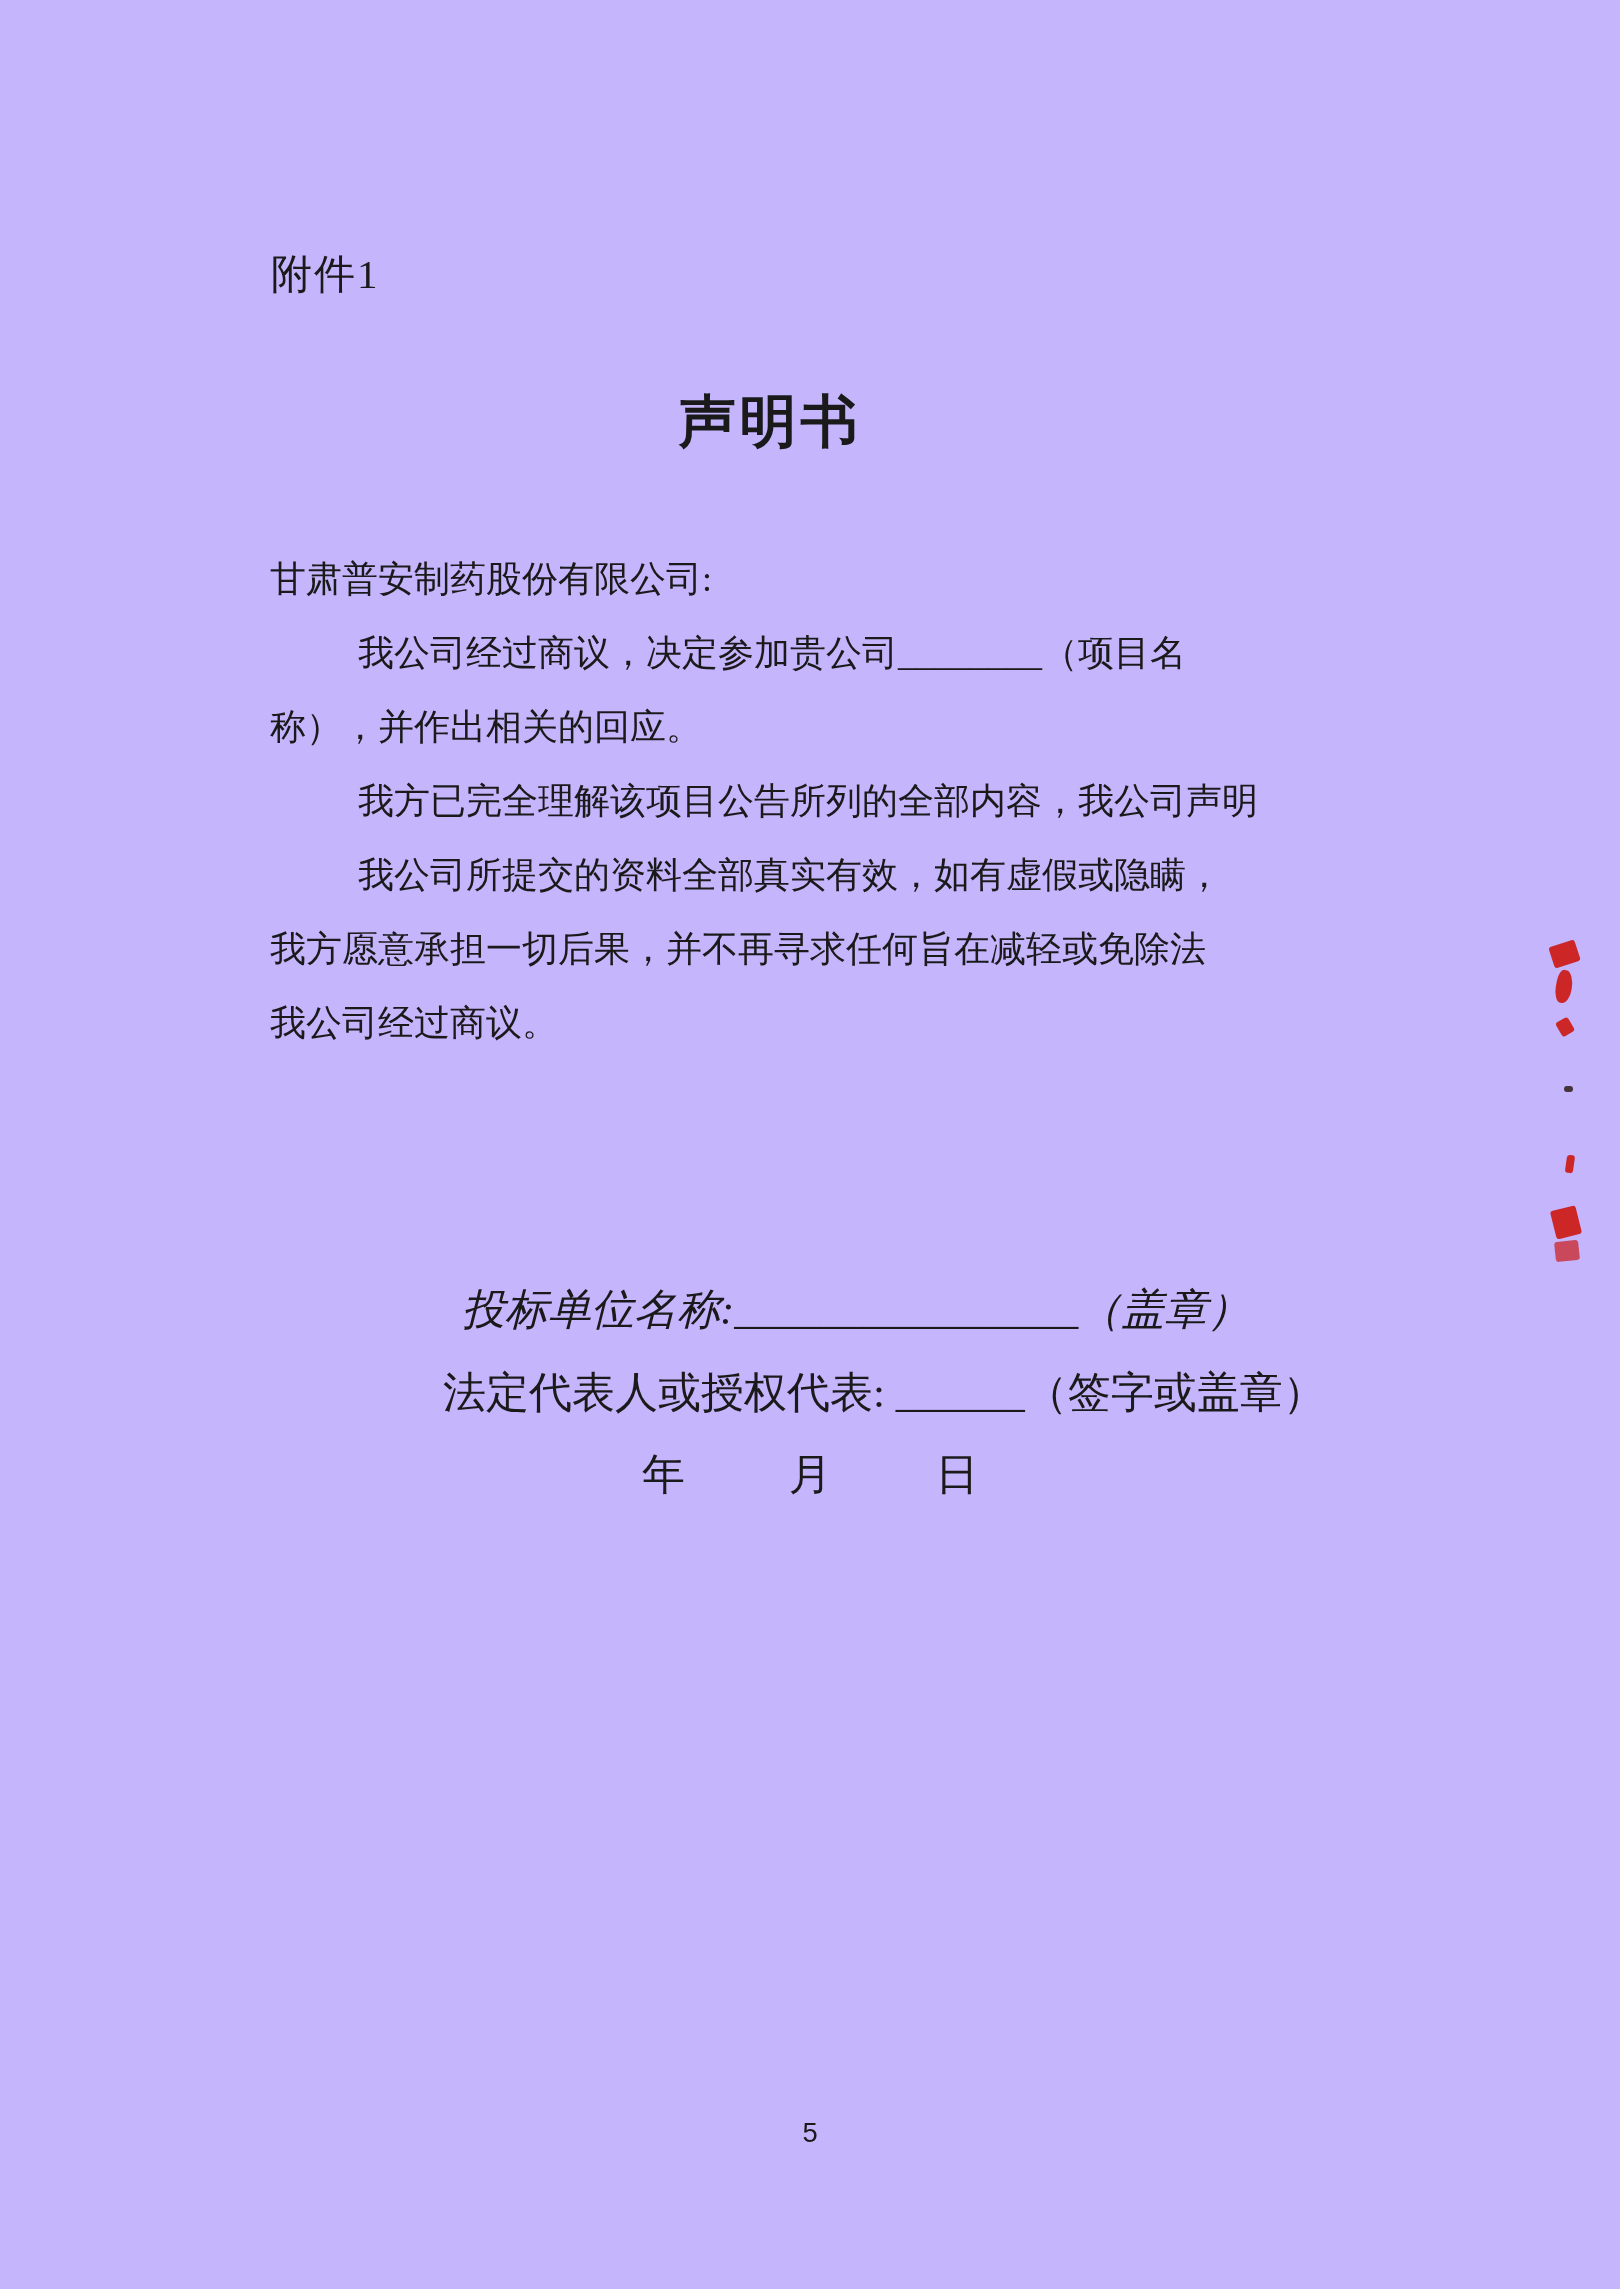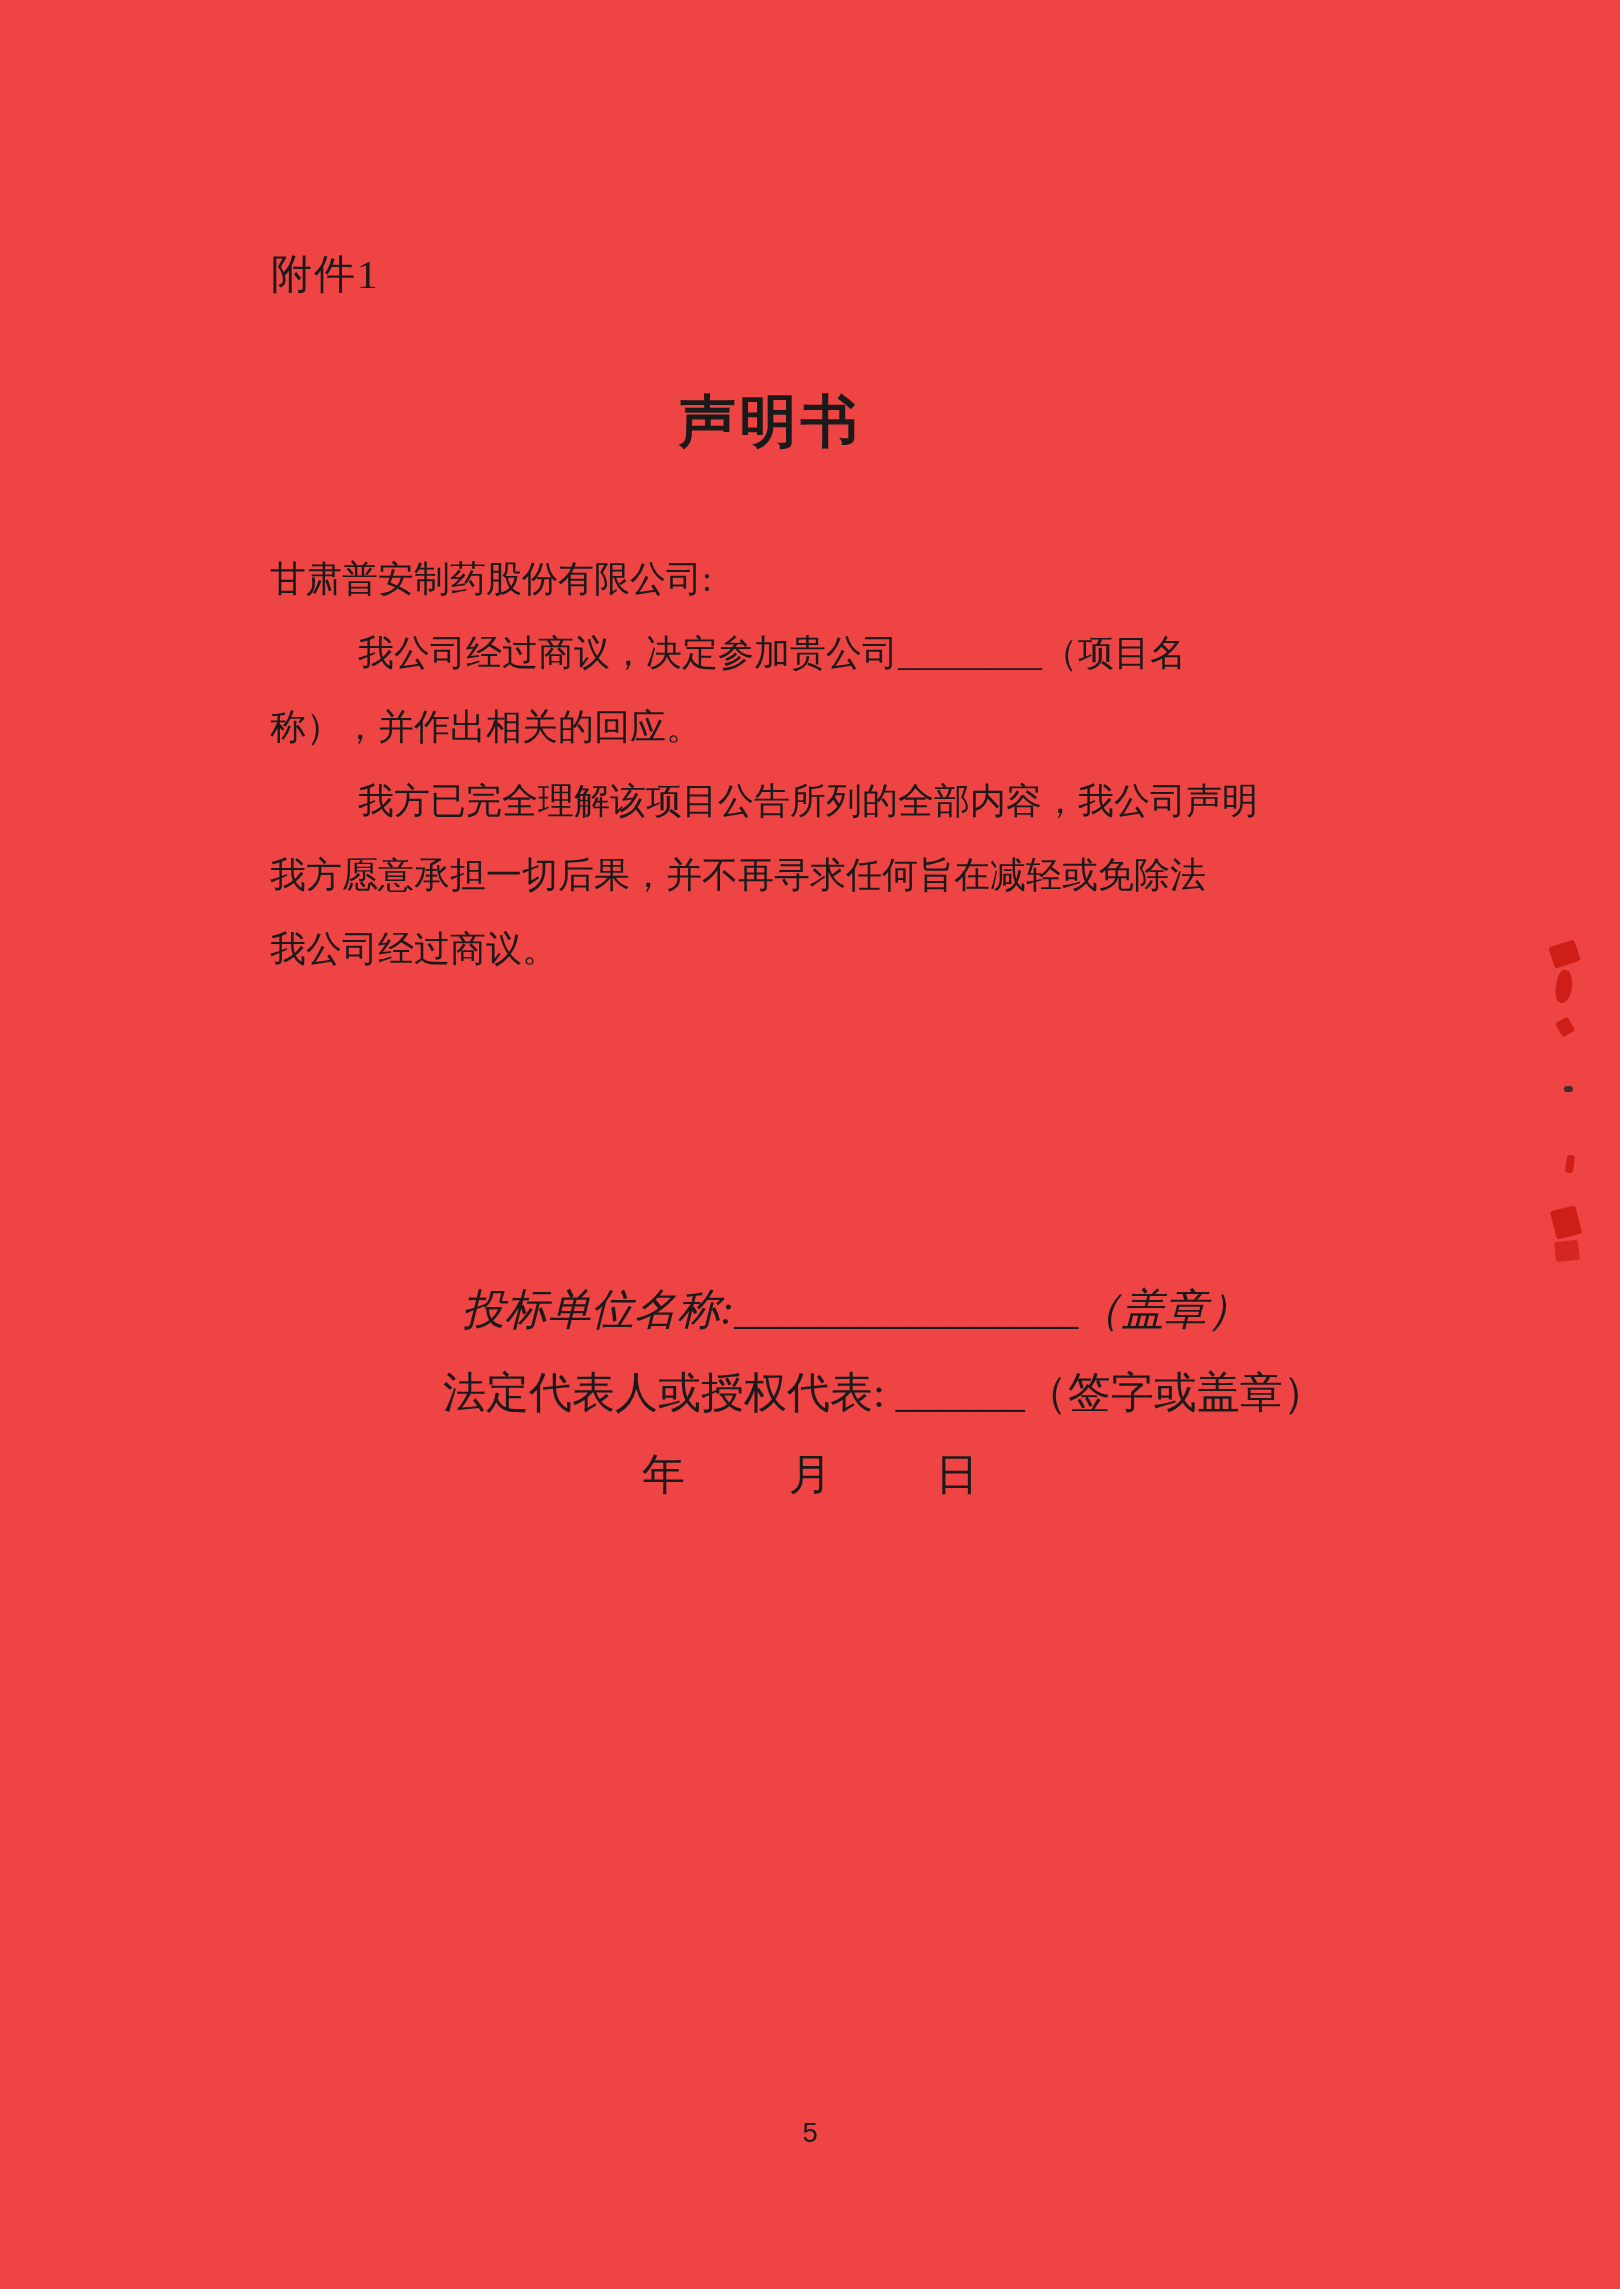--- a/index.html
+++ b/index.html
@@ -5,21 +5,21 @@
   html, body {
     margin: 0;
     padding: 0;
     background: #888;
   }
   .page {
     position: relative;
     width: 1620px;
     height: 2290px;
     margin: 0 auto;
-    background: #ef4444;
+    background: #c4b5fd;
     overflow: hidden;
     font-family: "Liberation Serif", "DejaVu Serif", serif;
     color: #1a1a1a;
   }
   .attachment-label {
     position: absolute;
     left: 271px;
     top: 247px;
     font-size: 41px;
     letter-spacing: 2px;
@@ -86,20 +86,21 @@
 
   <div class="attachment-label">附件1</div>
 
   <div class="doc-title">声明书</div>
 
   <div class="body-lines">
       <div class="body-line">甘肃普安制药股份有限公司:</div>
       <div class="body-line indent">我公司经过商议，决定参加贵公司________（项目名</div>
       <div class="body-line">称），并作出相关的回应。</div>
       <div class="body-line indent">我方已完全理解该项目公告所列的全部内容，我公司声明</div>
+      <div class="body-line indent">我公司所提交的资料全部真实有效，如有虚假或隐瞒，</div>
       <div class="body-line">我方愿意承担一切后果，并不再寻求任何旨在减轻或免除法</div>
       <div class="body-line">我公司经过商议。</div>
     </div>
 
   <div class="signature-block">
     <div class="sig-line-bidder">投标单位名称:________________（盖章）</div>
     <div class="sig-line-rep">法定代表人或授权代表: ______（签字或盖章）</div>
     <div class="sig-line-date">年　　月　　日</div>
   </div>
 

